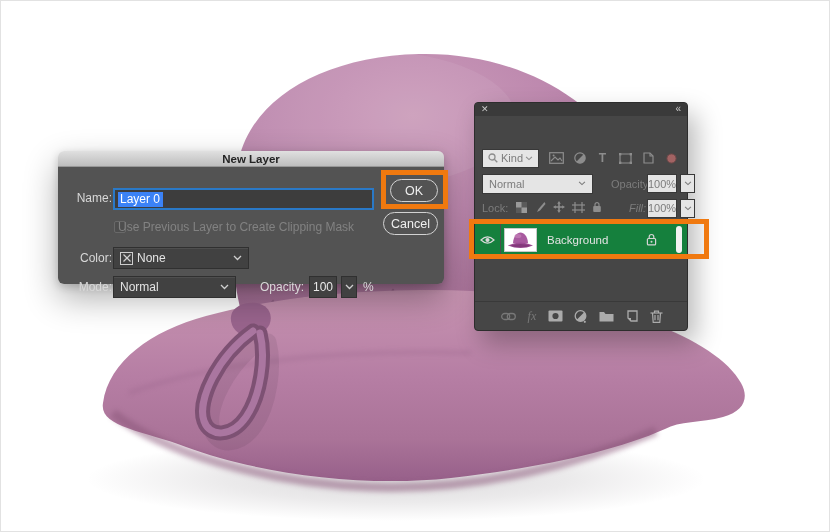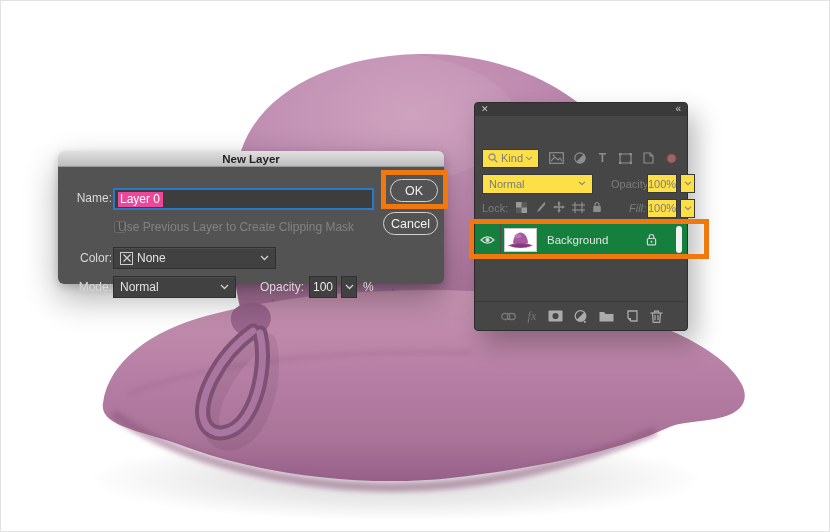--- a/index.html
+++ b/index.html
@@ -18,28 +18,28 @@
                background:linear-gradient(#e0e0e0,#bdbdbd); border-bottom:1px solid #979797;
                border-radius:6px 6px 0 0; color:#242424; font-size:11.5px; font-weight:bold;
                text-align:center; line-height:16px; }
   .dlg-body { position:absolute; left:0; top:16px; right:0; bottom:0;
               background:#535353; border-radius:0 0 6px 6px; }
   .dlg-lbl { position:absolute; color:#d8d8d8; font-size:12px; }
   .ra { text-align:right; width:44px; left:10px; }
   .name-input { position:absolute; left:55px; top:21px; width:261px; height:22px;
                 background:#3d3d3d; border:2px solid #2a79c7; display:flex; align-items:center;
                 padding-left:3px; cursor:text; }
-  .name-input .sel { background:#ec4899; color:#ffffff; font-size:12px; padding:0 3px 1px 2px; }
+  .name-input .sel { background:#3b82f6; color:#ffffff; font-size:12px; padding:0 3px 1px 2px; }
   .chk { position:absolute; left:56px; top:54px; width:12px; height:12px;
          background:#4e4e4e; border:1px solid #696969; border-radius:2px; }
   .chk-lbl { position:absolute; left:60px; top:53px; color:#828282; font-size:12px; }
   .dd { position:absolute; background:#414141; border:1px solid #303030;
         box-shadow:inset 0 1px 0 rgba(255,255,255,.07); display:flex; align-items:center;
         color:#e3e3e3; font-size:12px; padding:0 6px; cursor:pointer; }
-  .color-dd { left:55px; top:80px; width:163px; height:22px; }
+  .color-dd { left:55px; top:80px; width:136px; height:22px; }
   .mode-dd  { left:55px; top:109px; width:123px; height:22px; }
   .xbox { width:13px; height:13px; border:1px solid #cdcdcd; margin-right:4px;
           display:flex; align-items:center; justify-content:center; }
   .chev { margin-left:auto; }
   .op-lbl { position:absolute; left:196px; top:113px; width:50px; text-align:right;
             color:#d8d8d8; font-size:12px; }
   .op-box { position:absolute; left:251px; top:109px; width:28px; height:22px;
             background:#414141; border:1px solid #303030; color:#e8e8e8; font-size:12px;
             display:flex; align-items:center; justify-content:center; cursor:text; }
   .op-chev { position:absolute; left:283px; top:109px; width:16px; height:22px;
@@ -62,21 +62,21 @@
            border-radius:3px 3px 0 0; color:#c9c9c9; }
   .p-close { position:absolute; left:6px; top:0px; font-size:9px; line-height:13px; cursor:pointer; }
   .p-collapse { position:absolute; right:6px; top:0px; font-size:10px; line-height:12px; cursor:pointer; }
   .p-tabs { position:absolute; left:0; top:13px; right:0; height:26px; background:#2c2c2c;
             display:flex; }
   .tab { padding:0 10px; line-height:26px; color:#9e9e9e; font-size:11.5px; cursor:pointer; }
   .tab.active { background:#464646; color:#ececec; }
   .p-menu { margin-left:auto; align-self:center; padding-right:7px; cursor:pointer; }
   .p-row-abs { position:absolute; left:7px; right:7px; display:flex; align-items:center; }
   .dimtxt { color:#7c7c7c; }
-  .dimbox { background:#fde047; border:1px solid #383838;
+  .dimbox { background:#e5e5e5; border:1px solid #383838;
             display:flex; align-items:center; color:#7c7c7c; }
   .kind-dd { width:73px; height:19px; padding:0 5px; cursor:pointer; }
   .f-icons { display:flex; align-items:center; gap:6px; margin-left:9px; }
   .f-icons .ic { width:17px; display:flex; justify-content:center; cursor:pointer; }
   .blend-dd { width:111px; height:20px; padding:0 6px; cursor:pointer; }
   .p-oplbl { position:absolute; left:129px; }
   .p-opbox { position:absolute; left:165px; width:30px; height:19px; justify-content:center; cursor:text; }
   .p-chevbox { position:absolute; left:198px; width:15px; height:19px; justify-content:center; cursor:pointer; }
   .l-icons { display:flex; align-items:center; gap:7px; margin-left:8px; }
   .p-filllbl { position:absolute; left:147px;font-style:italic; }

